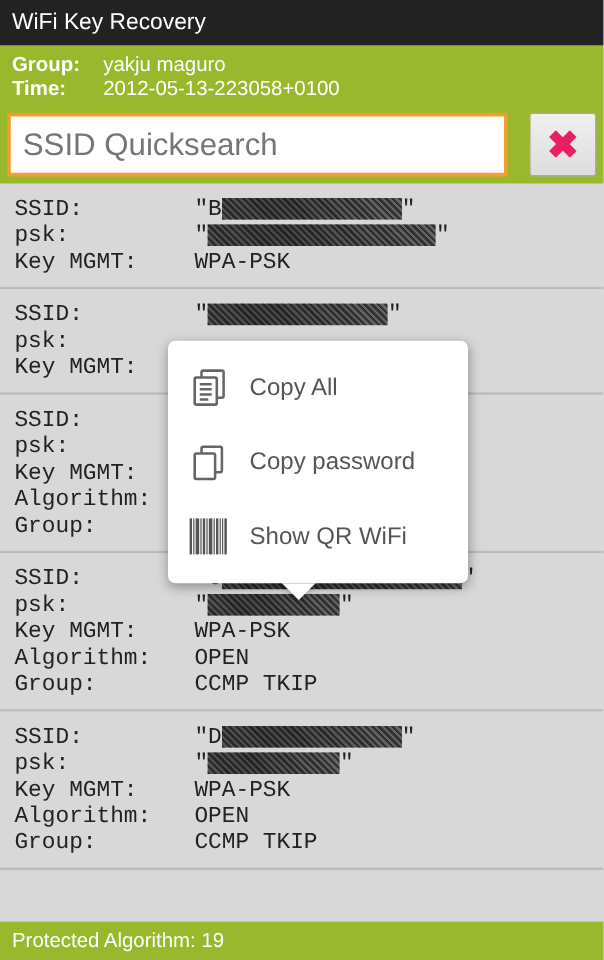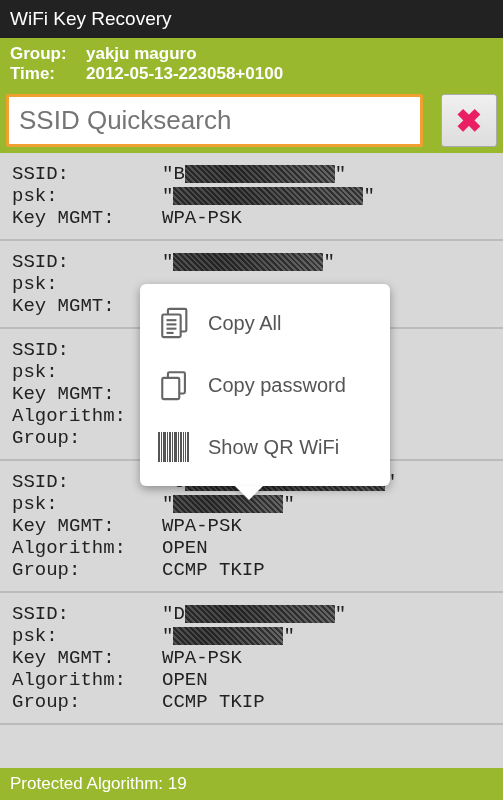--- a/index.html
+++ b/index.html
@@ -22,21 +22,21 @@
   background: #9ab82d;
   color: #fff;
   padding: 6px 10px;
   font-size: 17px;
 }
 .header-info .row {
   display: flex;
   gap: 12px;
 }
 .header-info .label { width: 64px; font-weight: 600; }
-.header-info .value { font-weight: 700; }
+.header-info .value { font-weight: 400; }
 .search-row {
   background: #9ab82d;
   padding: 4px 6px 6px 6px;
   display: flex;
   gap: 18px;
   align-items: stretch;
 }
 .search-box {
   flex: 1;
   background: #fff;

